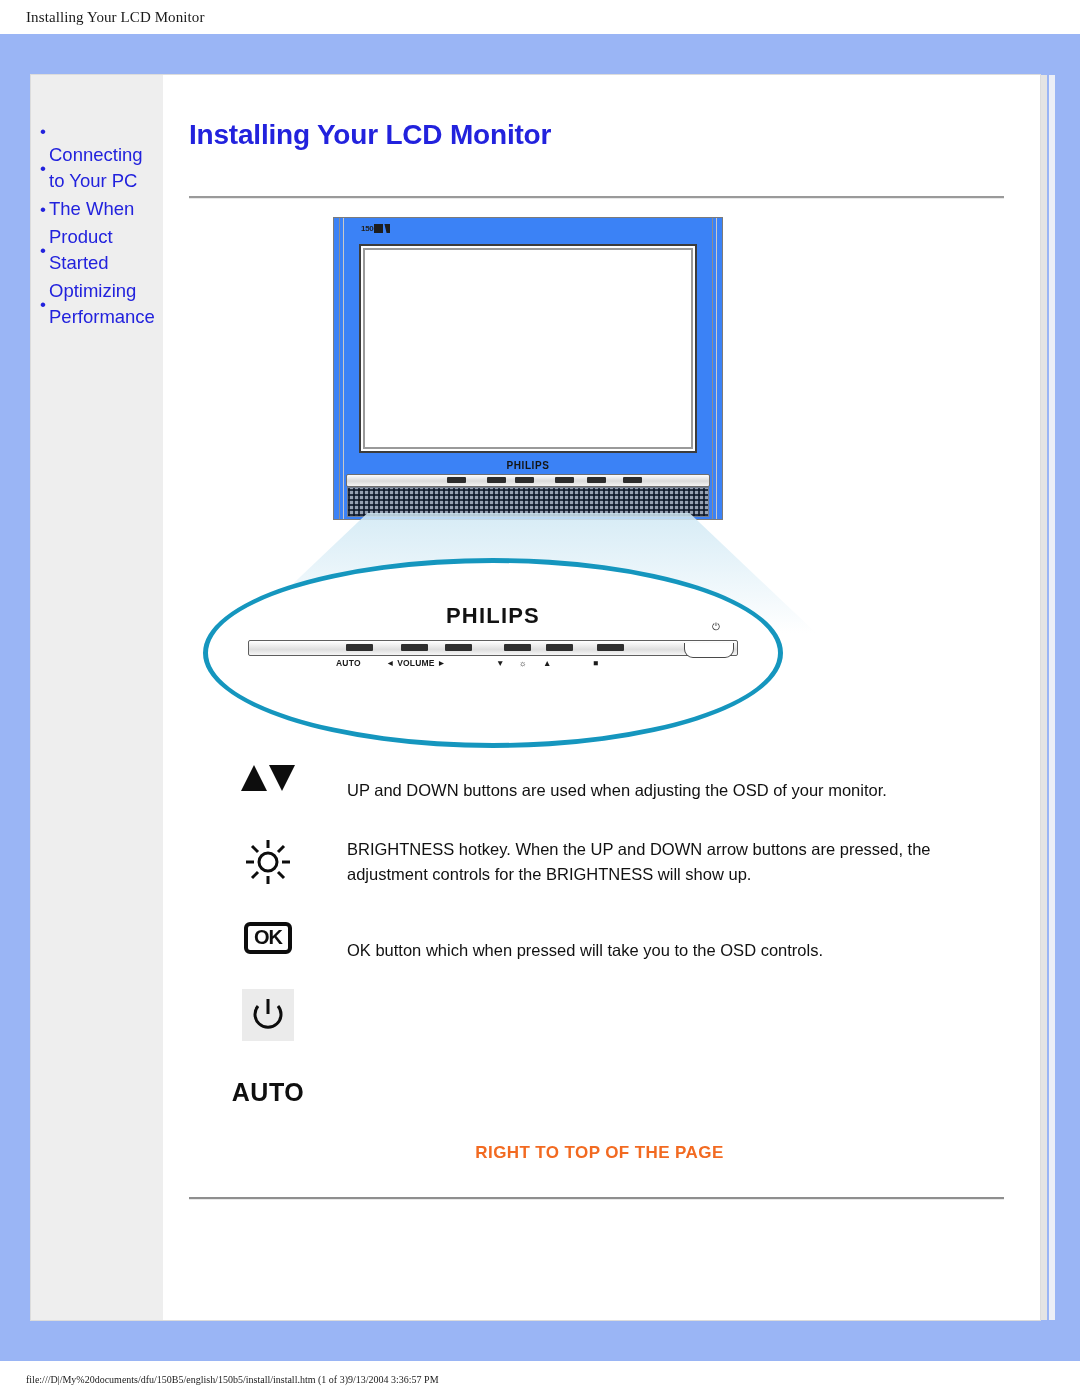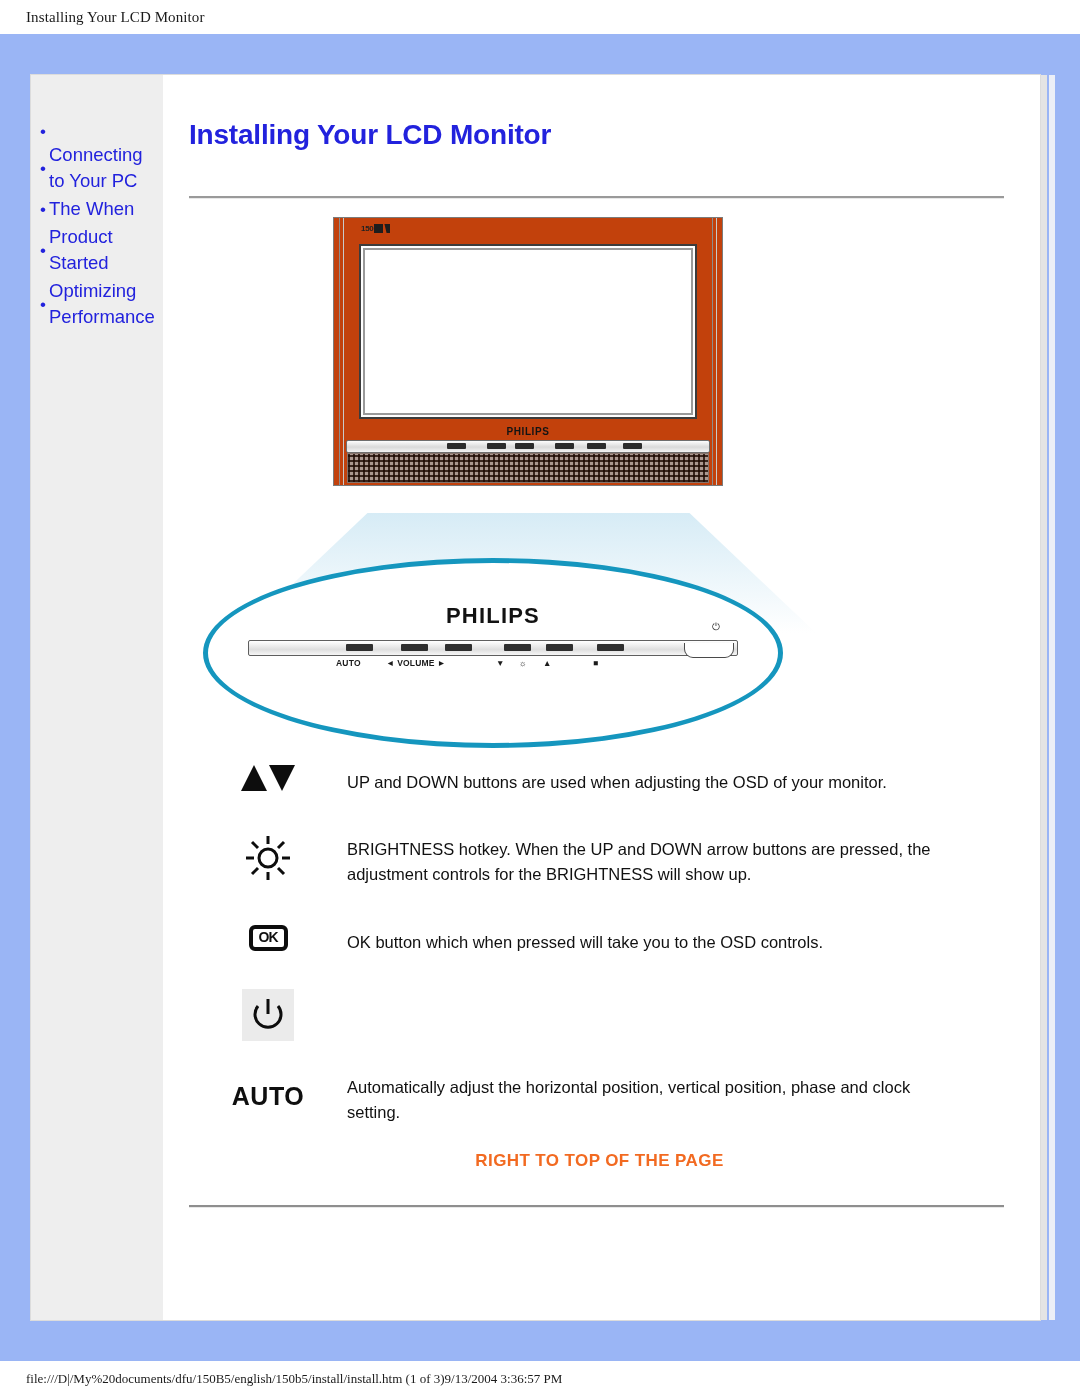--- a/index.html
+++ b/index.html
@@ -120,22 +120,22 @@
 
   
   .figure-wrap {
     position: relative;
     height: 540px;
     margin-top: 14px;
   }
   .monitor {
     position: absolute;
     left: 152px; top: 4px;
-    width: 390px; height: 269px;
-    background: #c2410c;
+    width: 390px; height: 303px;
+    background: #3b82f6;
     border: 1px solid #7b7b7b;
     box-sizing: border-box;
   }
   .monitor-inner-edge {
     position: absolute;
     left: 5px; top: 0px; width: 3px; height: 100%;
     border-left: 1px solid #8d8d8d;
     border-right: 1px solid #c9c9c9;
   }
   .monitor-inner-edge.right { left: auto; right: 5px; }
@@ -247,21 +247,21 @@
   .power-glyph {
     position: absolute;
     right: 58px; top: 58px;
     font-size: 10px; color: #333;
   }
 
   
   .desc-list { margin: 0 0 0 8px; padding: 0; }
   .desc-row {
     display: flex;
-    align-items: center;
+    align-items: flex-end;
     margin-bottom: 26px;
   }
   .desc-icon {
     flex: 0 0 158px;
     display: flex;
     align-items: center;
     justify-content: center;
     min-height: 50px;
     color: #0f0f0f;
   }
@@ -276,21 +276,21 @@
   .icon-auto {
     font-size: 25px;
     font-weight: bold;
     letter-spacing: .5px;
   }
   .icon-ok {
     display: inline-block;
     border: 4px solid #0d0d0d;
     border-radius: 6px;
     padding: 1px 6px 2px;
-    font-size: 14px;
+    font-size: 20px;
     font-weight: bold;
     letter-spacing: -1px;
     line-height: 1.05;
   }
   .icon-power {
     background: #ebebeb;
     width: 52px; height: 52px;
     display: flex; align-items: center; justify-content: center;
   }
 
@@ -321,21 +321,21 @@
     width: 100%;
     height: 36px;
     background: #ffffff;
     display: flex;
     align-items: center;
     padding-left: 26px;
     box-sizing: border-box;
   }
   .page-footer-text {
     font-family: "Liberation Serif", serif;
-    font-size: 13px;
+    font-size: 10px;
     color: #1a1a1a;
   }
 </style>
 </head>
 <body>
 
 <div class="page-header">
   <span class="page-header-text">Installing Your LCD Monitor</span>
 </div>
 
@@ -475,21 +475,20 @@
                 <line x1="17" y1="2" x2="17" y2="17" stroke="#0d0d0d" stroke-width="3"></line>
               </svg>
             </span>
           </div>
         </div>
 
         <div class="desc-row">
           <div class="desc-icon">
             <span class="icon-auto">AUTO</span>
           </div>
-          <div class="desc-text">Automatically adjust the horizontal position, vertical position, phase and clock setting.</div>
         </div>
       </div>
 
       <div class="return-wrap">
         <a class="return-link">RIGHT TO TOP OF THE PAGE</a>
       </div>
 
       <hr class="rule-bottom">
     </main>
   </div>

